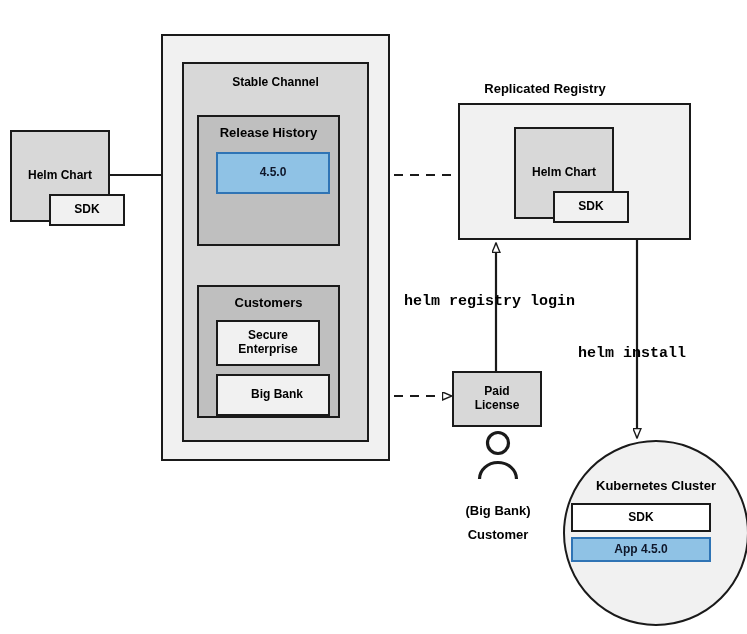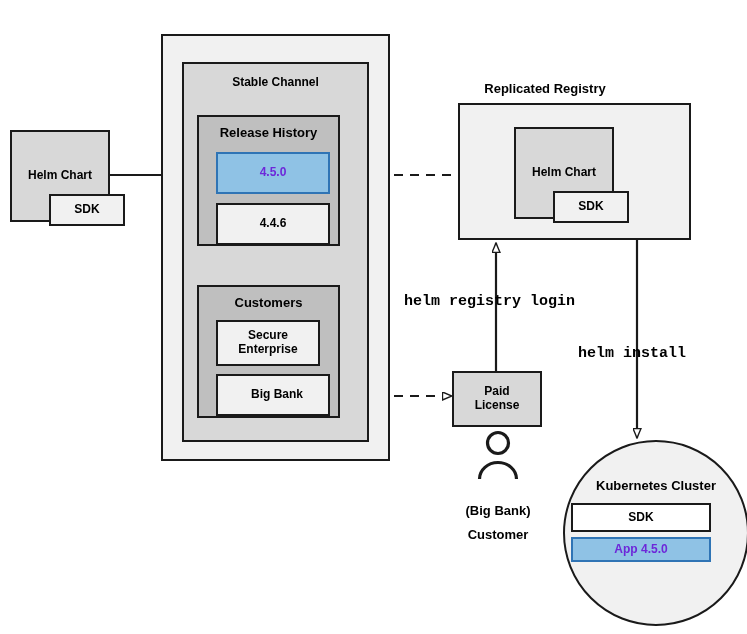--- a/index.html
+++ b/index.html
@@ -42,21 +42,21 @@
     right: 0;
     text-align: center;
     font-weight: bold;
   }
 
   
   .fill-lightest { background: #f1f1f1; }
   .fill-light    { background: #d8d8d8; }
   .fill-mid      { background: #bfbfbf; }
   .fill-white    { background: #ffffff; }
-  .fill-blue     { background: #8fc2e5; border-color: #2f74b5; color: #6d28d9; }
+  .fill-blue     { background: #8fc2e5; border-color: #2f74b5; color: #0f172a; }
 
   
   .t13 { font-size: 13px; }
   .t14 { font-size: 12px; }
 
   .mono {
     position: absolute;
     font-family: "Liberation Mono", "DejaVu Sans Mono", monospace;
     font-size: 15px;
     font-weight: bold;
@@ -125,23 +125,20 @@
   </div>
 
   <div class="node fill-mid" style="left:197px; top:115px; width:143px; height:131px; display:block;">
     <div class="grp-title t13" style="top:9px;">Release History</div>
   </div>
 
   <div class="node fill-blue t14" style="left:216px; top:152px; width:114px; height:42px;">
     <span>4.5.0</span>
   </div>
 
-  <div class="node fill-lightest t14" style="left:216px; top:203px; width:114px; height:42px;">
-    <span>4.4.6</span>
-  </div>
 
   <div class="node fill-mid" style="left:197px; top:285px; width:143px; height:133px; display:block;">
     <div class="grp-title t13" style="top:9px;">Customers</div>
   </div>
 
   <div class="node fill-lightest t14" style="left:216px; top:320px; width:104px; height:46px; flex-direction:column;">
     <span>Secure Enterprise</span>
   </div>
 
   <div class="node fill-lightest t14" style="left:216px; top:374px; width:114px; height:42px;padding-left:8px;">

